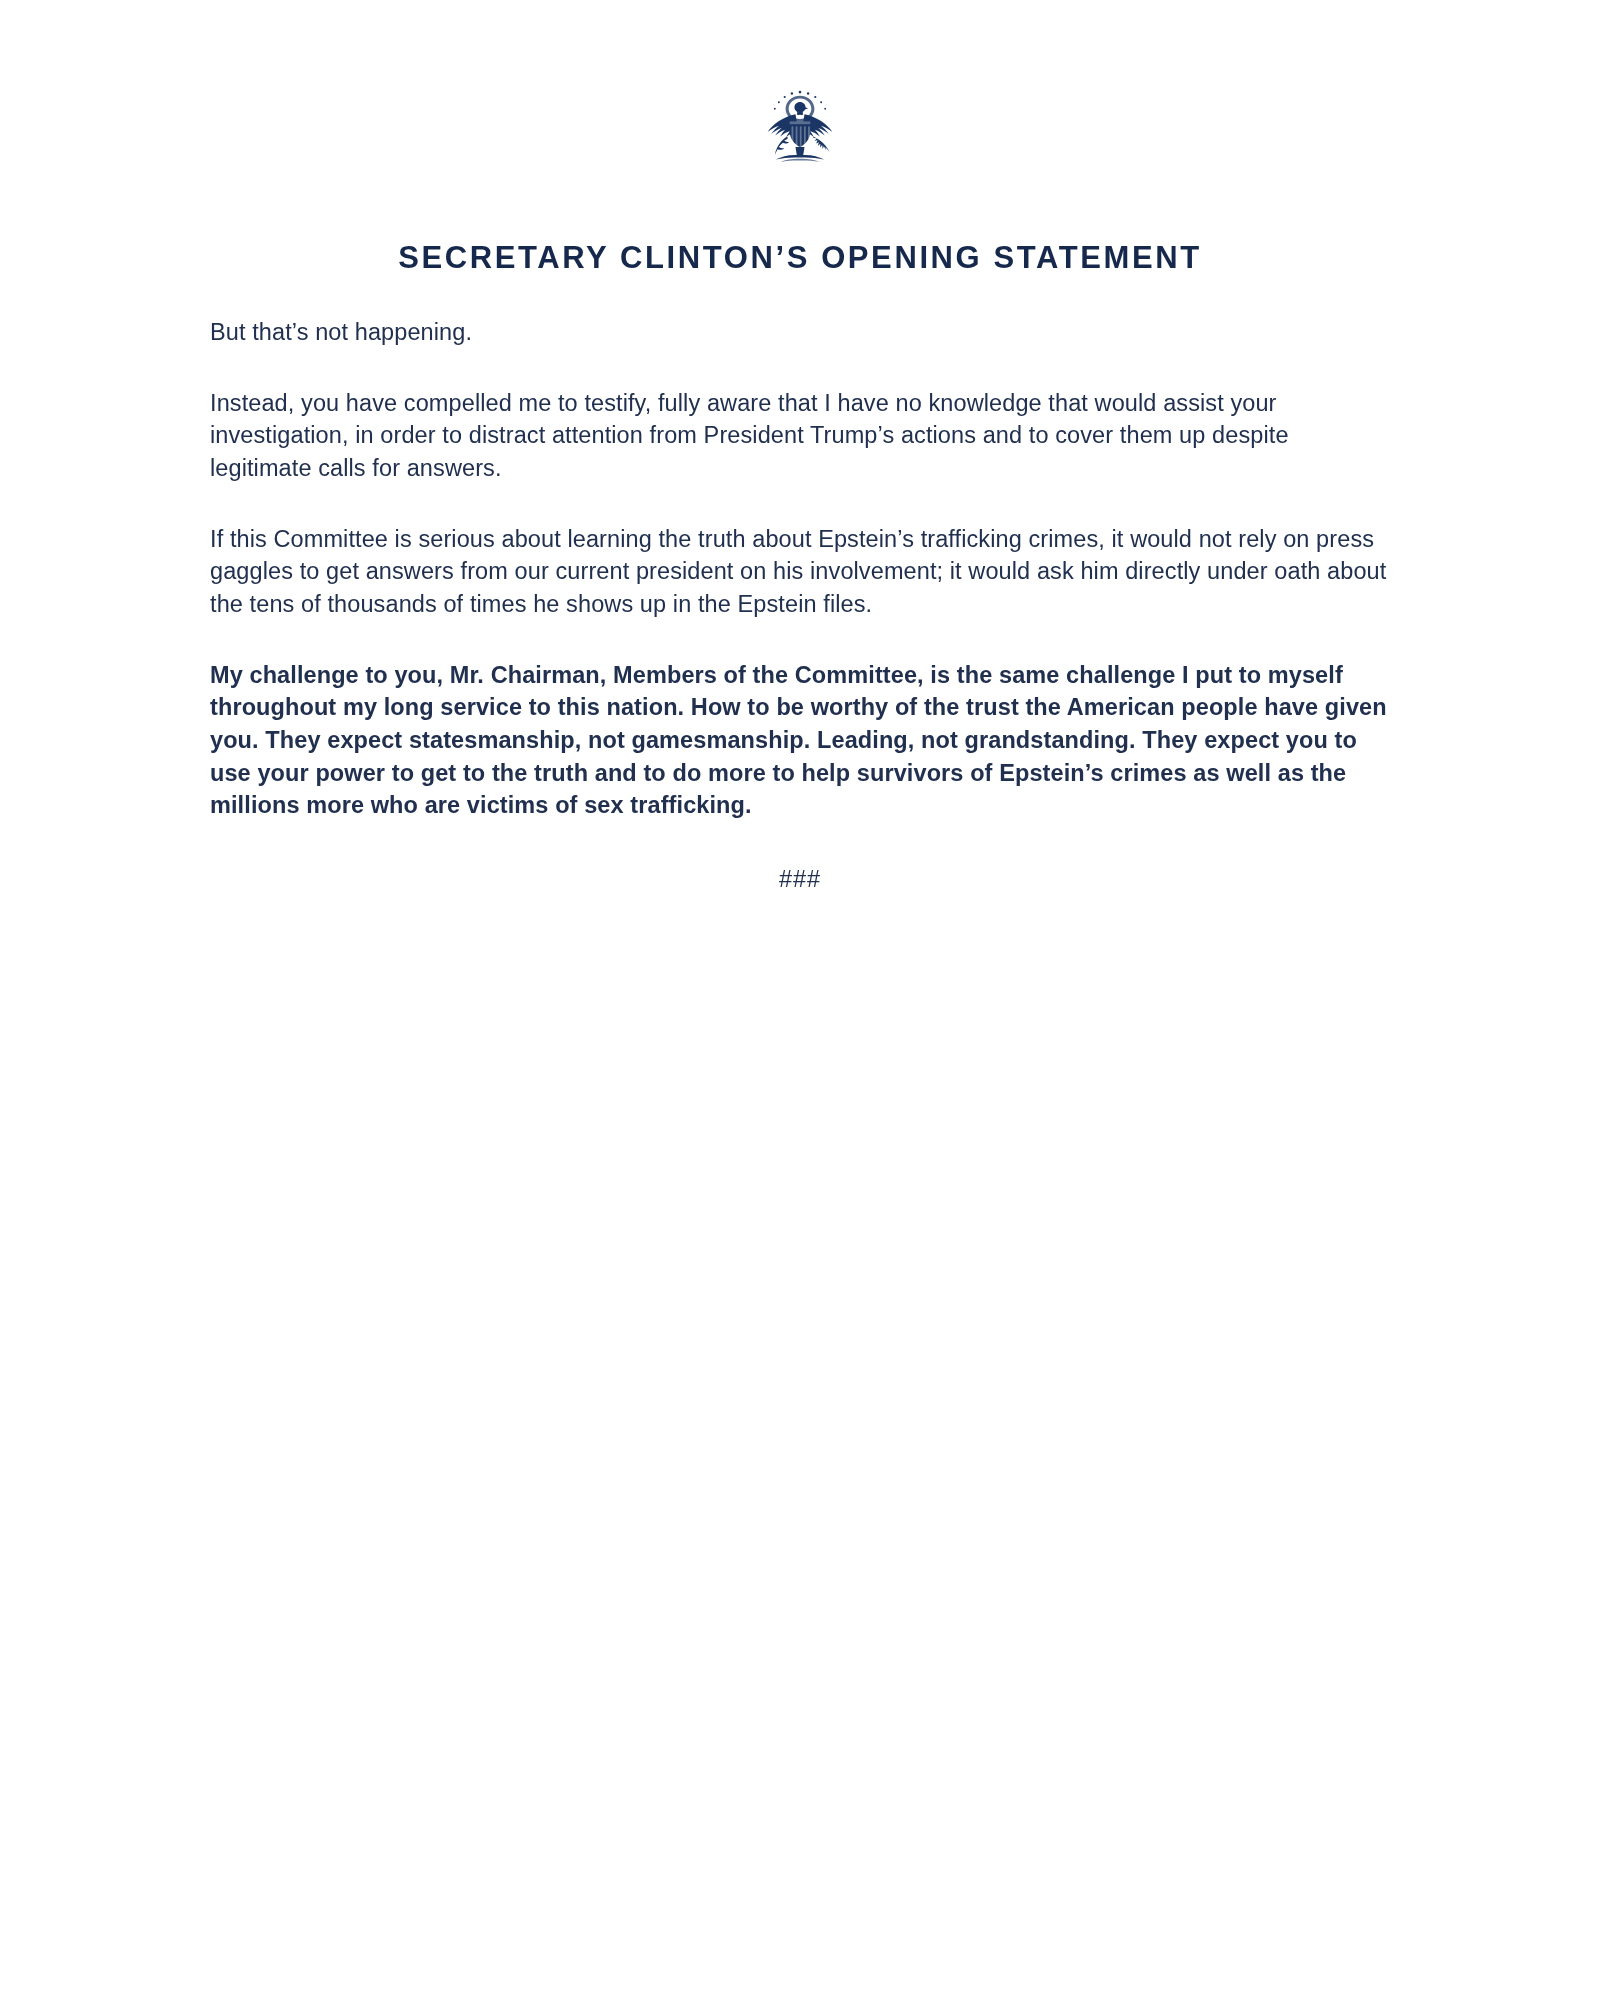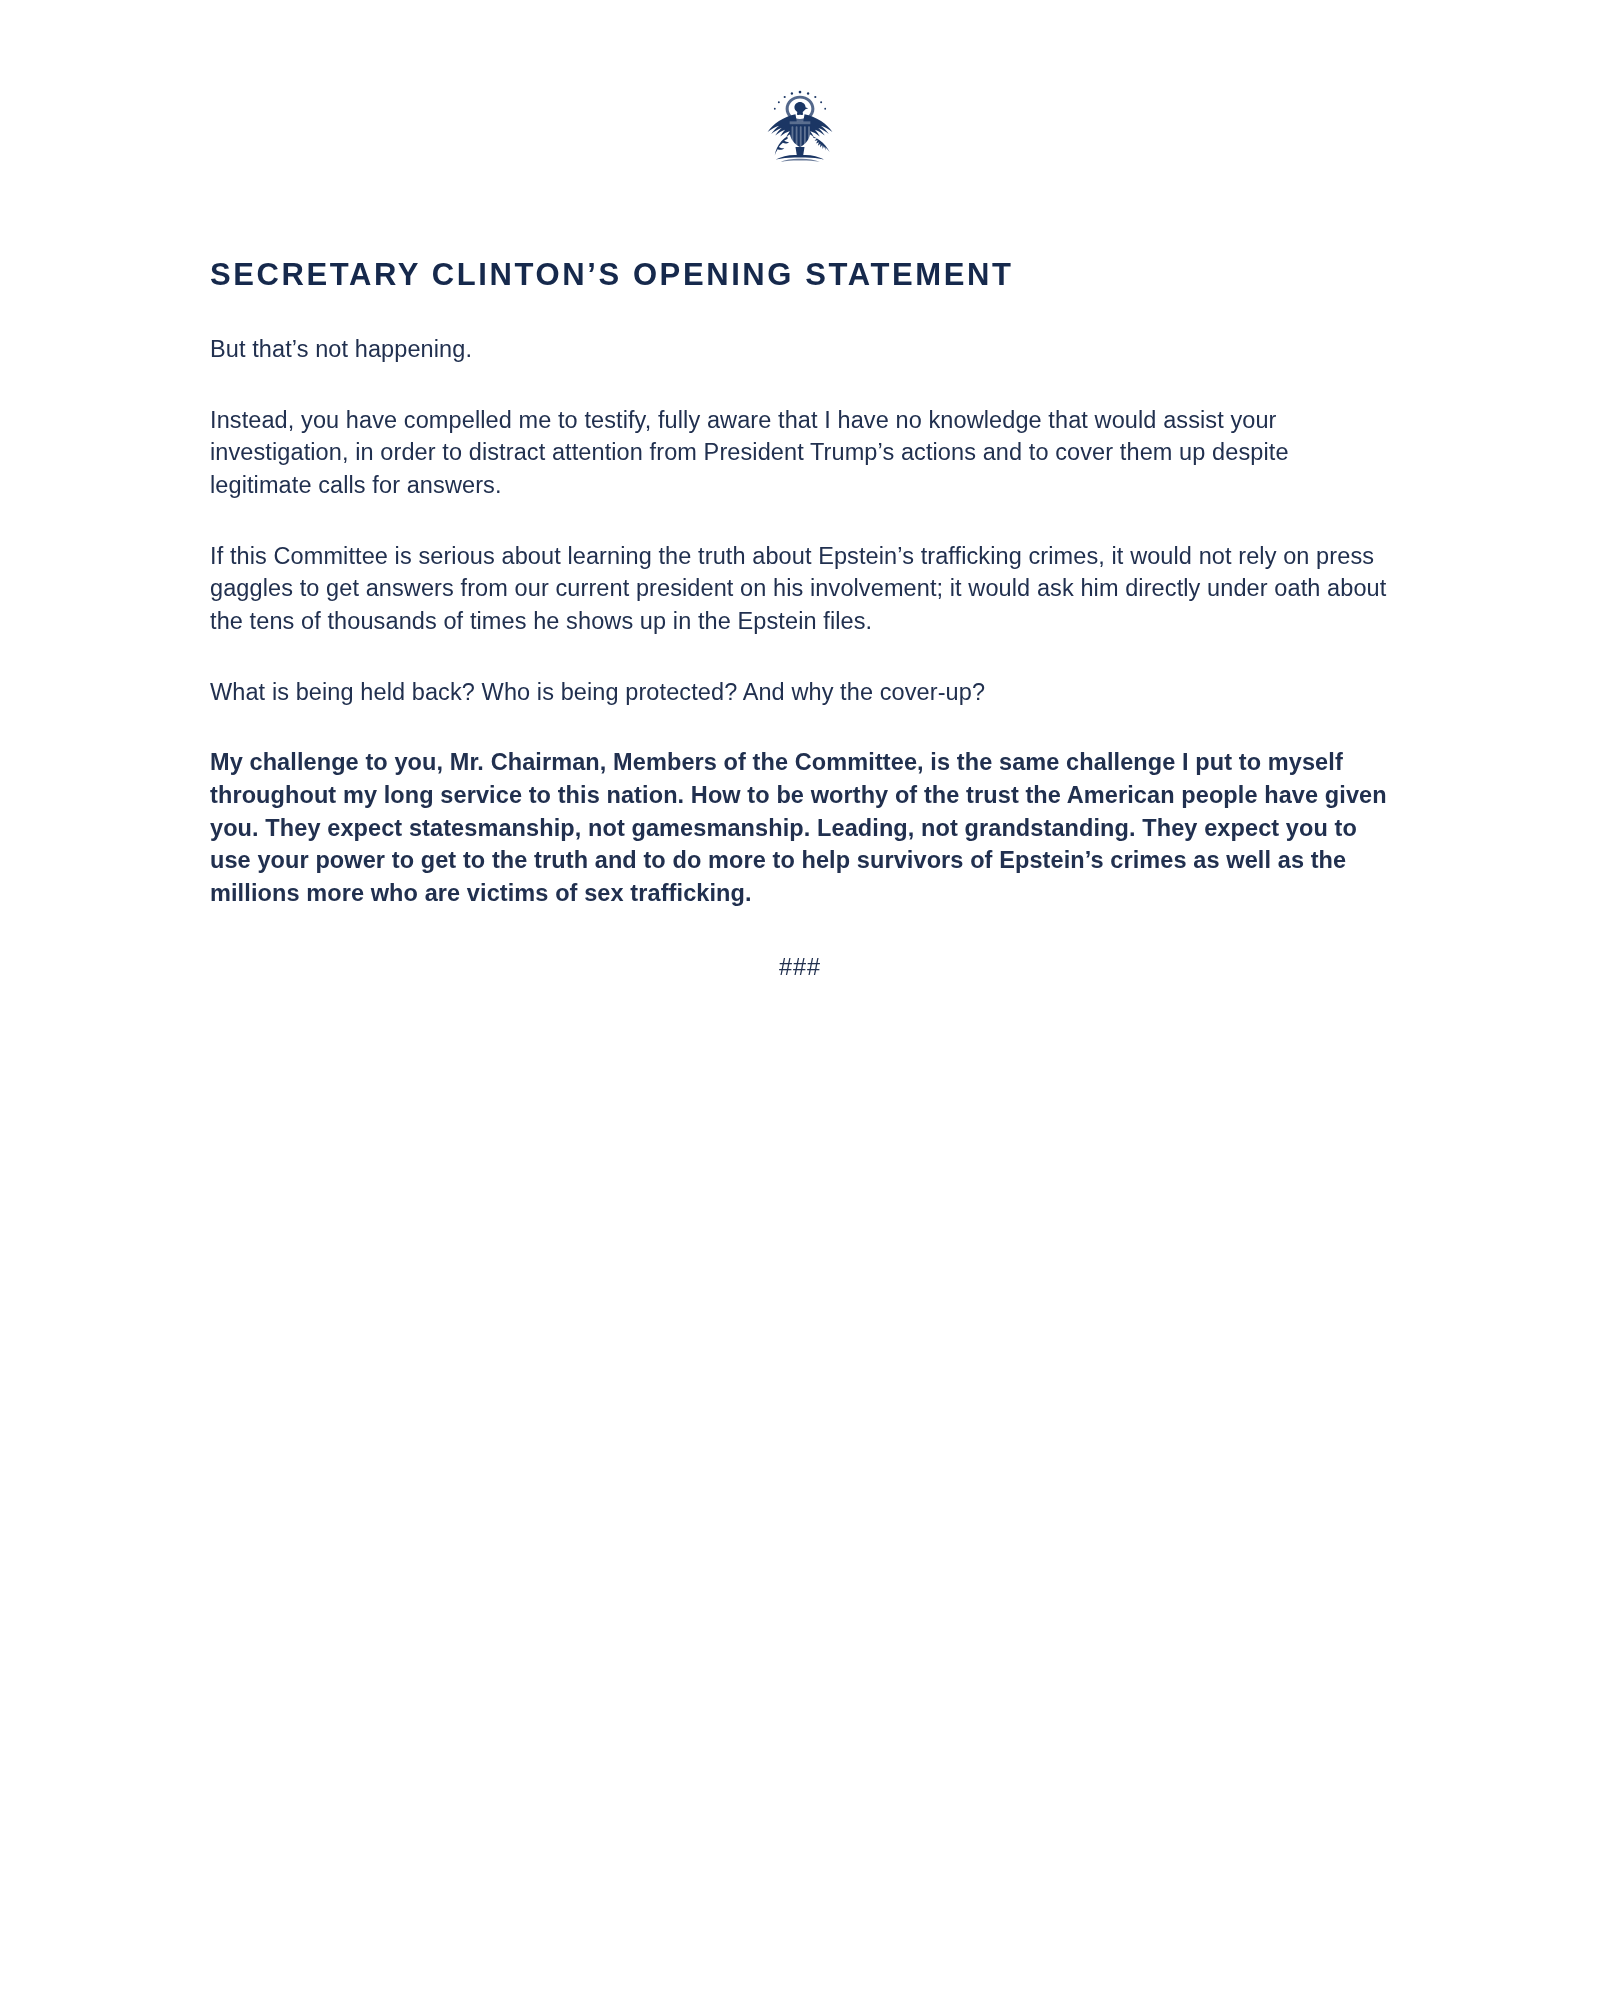--- a/index.html
+++ b/index.html
@@ -27,22 +27,23 @@
     display: flex;
     justify-content: center;
     padding-top: 84px;
   }
   .seal {
     width: 108px;
     height: 108px;
     display: block;
   }
   .doc-title {
-    margin: 61px auto 0 auto;
+    margin: 44px auto 0 auto;
     width: 1180px;
+    text-align: center;
     font-size: 31px;
     line-height: 1.42;
     font-weight: bold;
     letter-spacing: 2.6px;
     color: #16294c;
   }
   .doc-title .line2 {
     display: block;
   }
   .body-wrap {
@@ -123,18 +124,17 @@
   </div>
 
   <h1 class="doc-title">
     <span>SECRETARY CLINTON’S OPENING STATEMENT</span>
   </h1>
 
   <div class="body-wrap">
     <p class="para">But that’s not happening.</p>
     <p class="para">Instead, you have compelled me to testify, fully aware that I have no knowledge that would assist your investigation, in order to distract attention from President Trump’s actions and to cover them up despite legitimate calls for answers.</p>
     <p class="para">If this Committee is serious about learning the truth about Epstein’s trafficking crimes, it would not rely on press gaggles to get answers from our current president on his involvement; it would ask him directly under oath about the tens of thousands of times he shows up in the Epstein files.</p>
-    <p class="para">What is being held back? Who is being protected? And why the cover-up?</p>
     <p class="para">My challenge to you, Mr. Chairman, Members of the Committee, is the same challenge I put to myself throughout my long service to this nation. How to be worthy of the trust the American people have given you. They expect statesmanship, not gamesmanship. Leading, not grandstanding. They expect you to use your power to get to the truth and to do more to help survivors of Epstein’s crimes as well as the millions more who are victims of sex trafficking.</p>
     <div class="endmark">###</div>
   </div>
 
 </div>
 
 </body></html>

